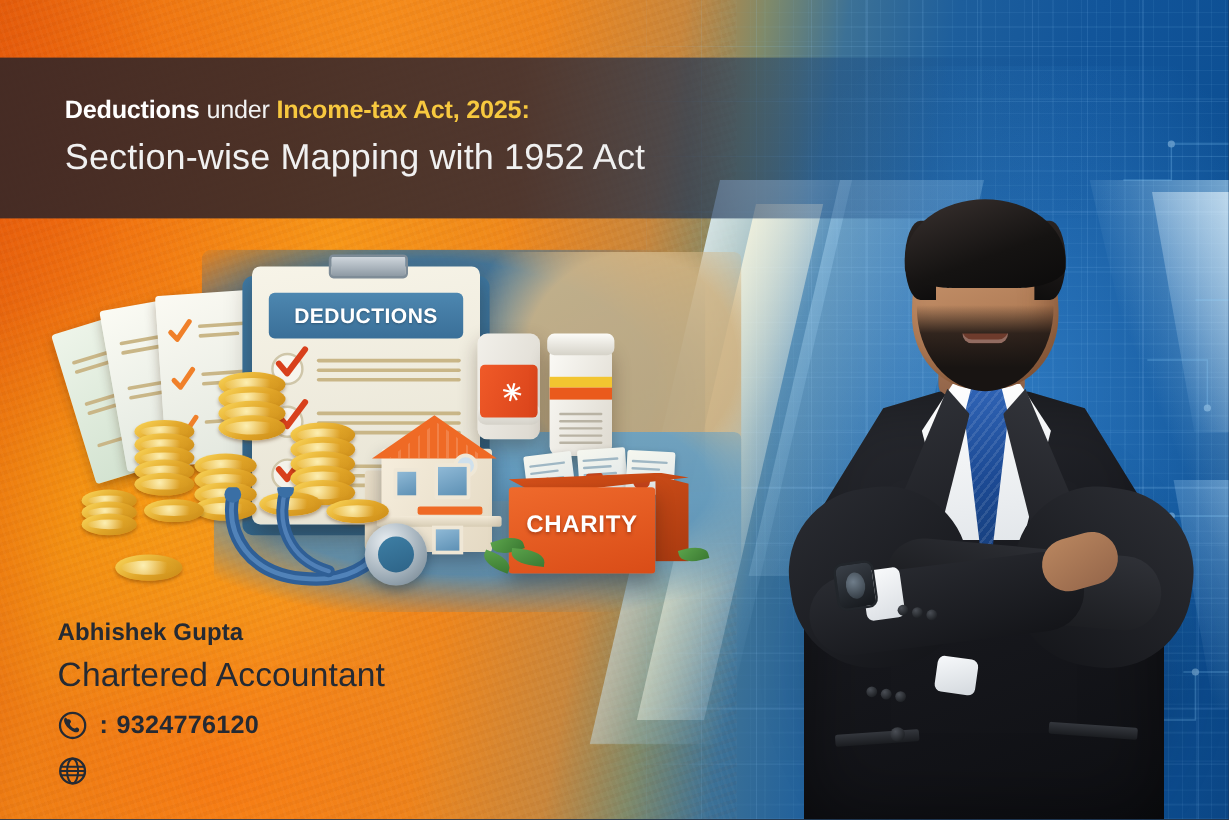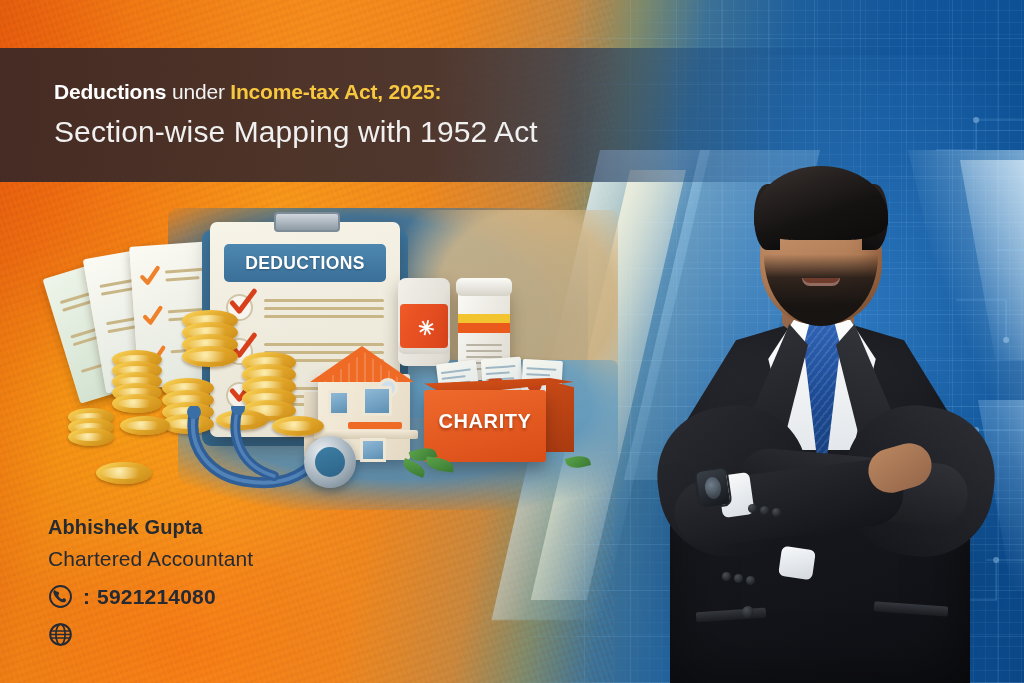--- a/index.html
+++ b/index.html
@@ -171,21 +171,21 @@
   .b2{left:400px;top:78px;width:52px;height:92px;
       background:linear-gradient(110deg,#fbfaf6,#dedad0);}
   .b2-cap{position:absolute;left:-2px;top:-10px;width:56px;height:18px;
       background:linear-gradient(180deg,#fcfbf7,#d6d3c9);border-radius:6px;}
   .b2-stripe1{position:absolute;left:0;top:26px;width:52px;height:9px;background:#f2c530;}
   .b2-stripe2{position:absolute;left:0;top:35px;width:52px;height:10px;background:#ea5a1c;}
   .b2-lines{position:absolute;left:8px;top:56px;width:36px;}
   .b2-lines i{display:block;height:2px;background:#b9b3a4;margin-bottom:4px;border-radius:1px;}
 
   
-  .charity{position:absolute;left:366px;top:166px;width:156px;height:86px;}
+  .charity{position:absolute;left:366px;top:182px;width:156px;height:86px;}
   .ch-front{position:absolute;left:0;top:14px;width:122px;height:72px;
     background:linear-gradient(165deg,#ef6a2c,#d94c17);border-radius:3px;
     box-shadow:0 8px 16px rgba(40,20,0,.32);}
   .ch-side{position:absolute;left:122px;top:4px;width:28px;height:72px;
     background:linear-gradient(165deg,#c84a17,#a93a10);
     -webkit-clip-path:polygon(0 0,100% 10%,100% 100%,0 100%);
     clip-path:polygon(0 0,100% 10%,100% 100%,0 100%);}
   .ch-top{position:absolute;left:0;top:2px;width:150px;height:18px;
     background:linear-gradient(165deg,#d9521c,#bc420f);
     -webkit-clip-path:polygon(0 30%,84% 0,100% 22%,16% 100%);
@@ -294,21 +294,21 @@
   .m-watch::after{content:"";position:absolute;inset:7px;border-radius:50%;
     background:radial-gradient(circle at 40% 35%,#6f7d8a,#2a3138);}
   .m-btn{position:absolute;width:9px;height:9px;border-radius:50%;
     background:radial-gradient(circle at 35% 30%,#4a4e55,#101215);}
   .m-pocket{position:absolute;width:62px;height:10px;border-radius:2px;
     background:linear-gradient(180deg,#34373d,#1a1c20);}
 
   
   .contact{position:absolute;left:48px;top:516px;width:470px;color:#252a33;}
   .c-name{font-size:20px;font-weight:bold;letter-spacing:.1px;}
-  .c-role{font-size:21px;font-weight:normal;margin-top:8px;letter-spacing:.1px;}
+  .c-role{font-size:28px;font-weight:normal;margin-top:8px;letter-spacing:.1px;}
   .c-row{display:flex;align-items:center;margin-top:13px;}
   .c-ic{width:25px;height:25px;flex:0 0 25px;margin-right:10px;}
   .c-ic svg{display:block;}
   .c-txt{font-size:21px;font-weight:bold;letter-spacing:.2px;}
   .c-colon{font-size:21px;font-weight:bold;margin-right:7px;}
 </style>
 </head>
 <body>
 
 <div class="stage">
@@ -587,21 +587,21 @@
     <div class="c-role">Chartered Accountant</div>
 
     <div class="c-row">
       <span class="c-ic">
         <svg width="25" height="25" viewBox="0 0 25 25">
           <circle cx="12.5" cy="12.5" r="10.5" fill="none" stroke="#252a33" stroke-width="1.9"></circle>
           <path d="M8.4 7.6 c1.5 -0.6 2.3 0.4 2.7 1.4 0.4 1 -0.5 1.4 -0.8 1.9 -0.3 0.6 0.5 1.9 1.4 2.8 0.9 0.9 2.2 1.7 2.8 1.4 0.5 -0.3 0.9 -1.2 1.9 -0.8 1 0.4 2 1.2 1.4 2.7 -0.5 1.3 -2.2 1.6 -3.9 1 -1.9 -0.7 -3.6 -2 -4.9 -3.3 -1.3 -1.3 -2.6 -3 -3.3 -4.9 -0.6 -1.7 -0.3 -3.4 1 -3.9 z" fill="#252a33"></path>
         </svg>
       </span>
       <span class="c-colon">:</span>
-      <span class="c-txt">5921214080</span>
+      <span class="c-txt">9324776120</span>
     </div>
 
     <div class="c-row">
       <span class="c-ic">
         <svg width="25" height="25" viewBox="0 0 25 25">
           <circle cx="12.5" cy="12.5" r="10.3" fill="none" stroke="#252a33" stroke-width="2"></circle>
           <ellipse cx="12.5" cy="12.5" rx="4.6" ry="10.3" fill="none" stroke="#252a33" stroke-width="1.7"></ellipse>
           <path d="M2.4 9 H22.6 M2.4 16 H22.6 M2.2 12.5 H22.8" stroke="#252a33" stroke-width="1.7" fill="none"></path>
         </svg>
       </span>

